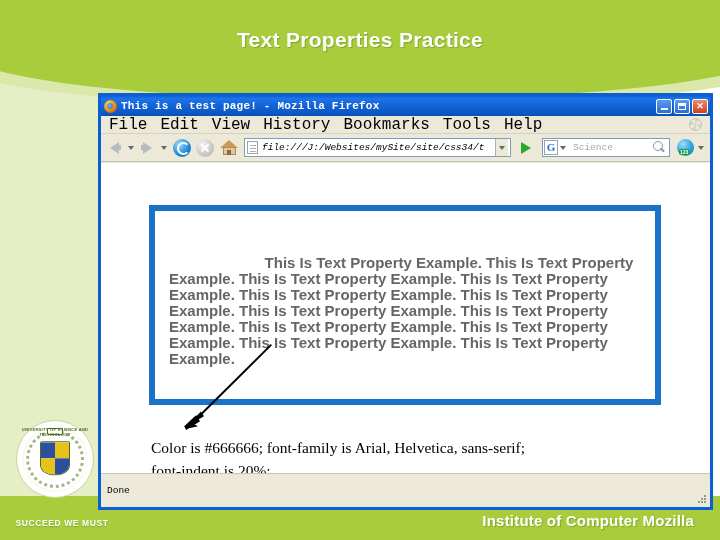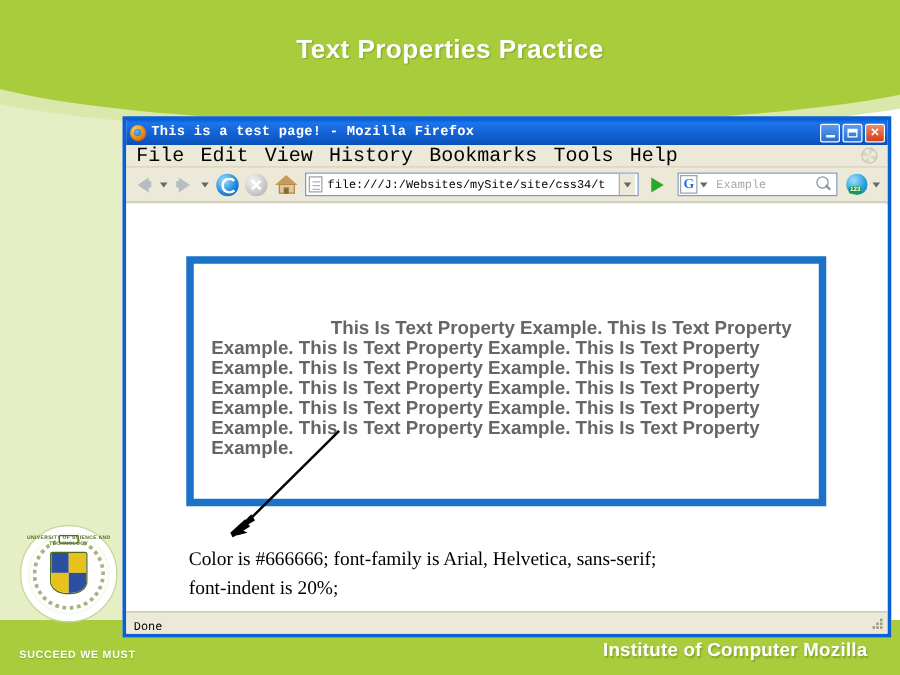--- a/index.html
+++ b/index.html
@@ -339,20 +339,21 @@
   .urlbar {
     flex: 1 1 auto;
     height: 19px;
     background: #ffffff;
     border: 1px solid #7f9db9;
     display: flex;
     align-items: center;
     padding: 0 2px;
     margin-left: 3px;
     min-width: 0;
+    font-style: italic;
   }
   .page-icon {
     width: 11px; height: 13px;
     background: #ffffff;
     border: 1px solid #9aa4ad;
     flex: 0 0 auto;
     margin-right: 4px;
     position: relative;
   }
   .page-icon::after {
@@ -491,25 +492,25 @@
   .arrow-svg {
     position: absolute;
     left: 0; top: 0;
     width: 100%; height: 100%;
     pointer-events: none;
   }
 
   .statusbar {
     position: absolute;
     left: 0; right: 0; bottom: 0;
-    height: 18px;
+    height: 34px;
     background: #ece9d8;
     border-top: 1px solid #c8c4b0;
     display: flex;
-    align-items: flex-end;
+    align-items: center;
     padding-left: 6px;
   }
   .status-text {
     font-size: 9.5px;
     color: #000000;
     font-family: "Liberation Mono", monospace;
   }
   .grip {
     position:absolute; right:2px; bottom:2px;
     width: 12px; height: 12px;
@@ -588,21 +589,21 @@
         </span>
       </span>
 
       <span class="go-btn">
           <i class="go-tri"></i>
         </span>
 
       <span class="searchbox">
         <span class="g-icon">G</span>
         <i class="dd-caret"></i>
-        <span class="search-placeholder">Example</span>
+        <span class="search-placeholder">Science</span>
         <span class="mag"></span>
       </span>
 
       <span class="skype"></span>
       <i class="dd-caret"></i>
     </div>
 
     <div class="content">
 
       <div class="blue-box">

